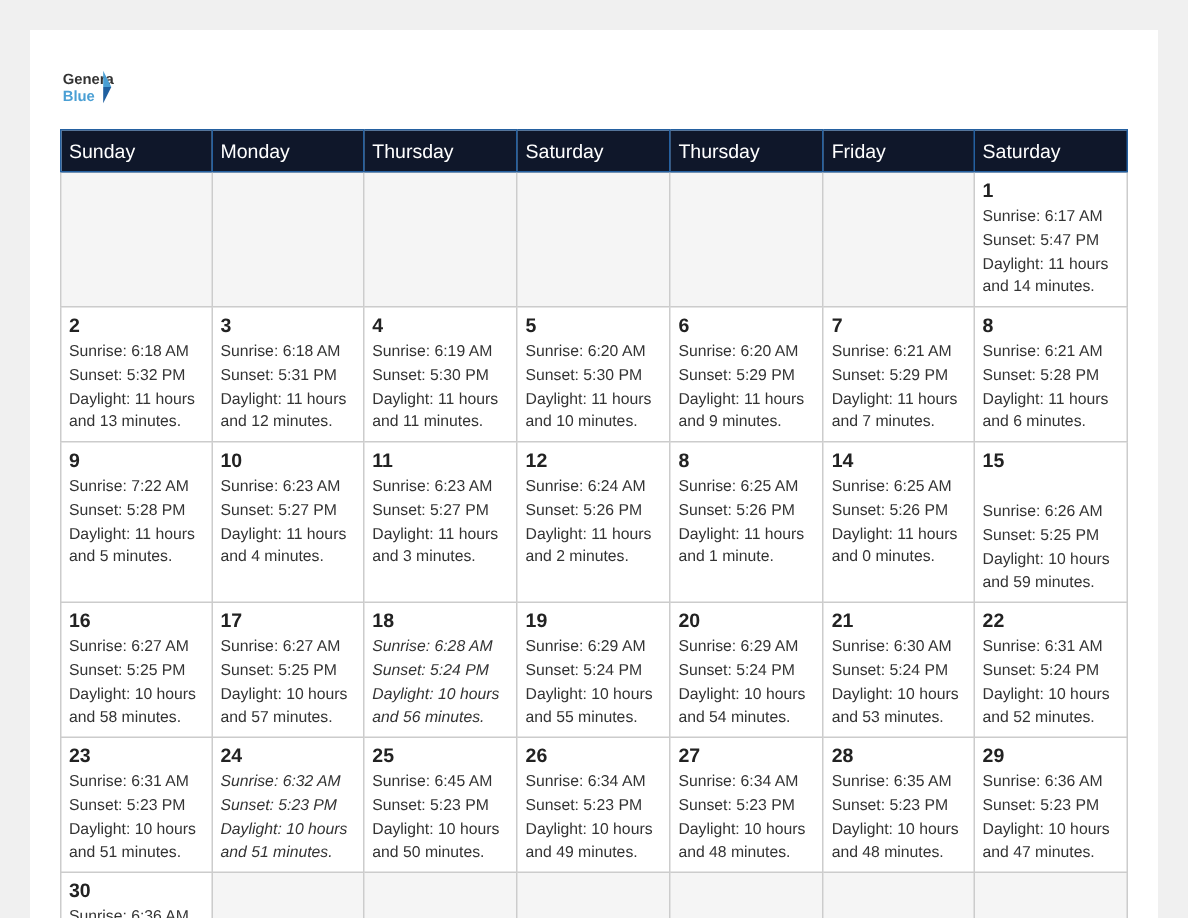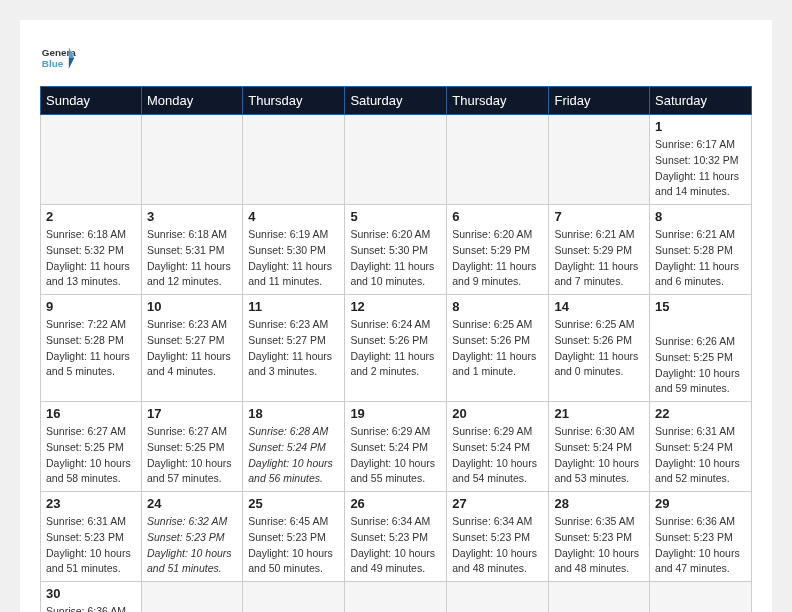--- a/index.html
+++ b/index.html
@@ -119,21 +119,21 @@
     <tr>
           <td class="empty"></td>
           <td class="empty"></td>
           <td class="empty"></td>
           <td class="empty"></td>
           <td class="empty"></td>
           <td class="empty"></td>
           <td>
             <div class="day-number">1</div>
             <div class="day-info" style="white-space: pre-line;">Sunrise: 6:17 AM
-Sunset: 10:32 PM
+Sunset: 5:47 PM
 Daylight: 11 hours
 and 14 minutes.</div>
           </td>
         </tr>
         <tr>
           <td>
             <div class="day-number">2</div>
             <div class="day-info" style="white-space: pre-line;">Sunrise: 6:18 AM
 Sunset: 5:32 PM
 Daylight: 11 hours

